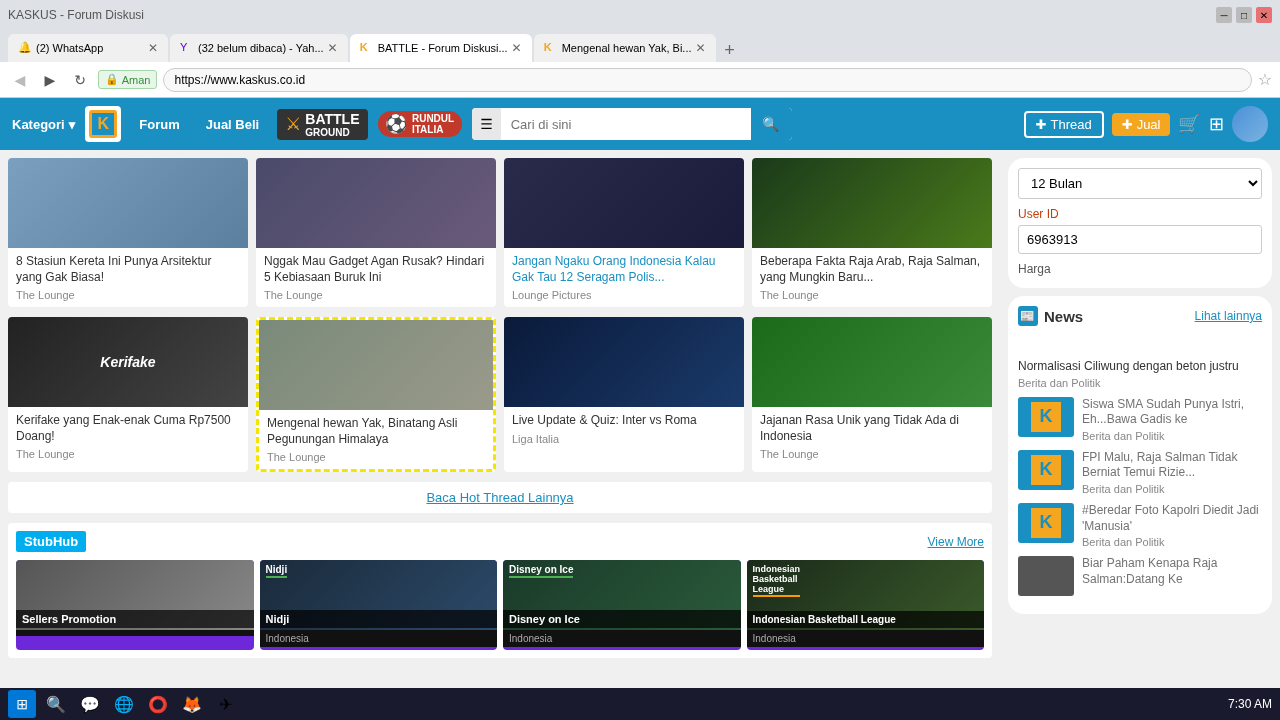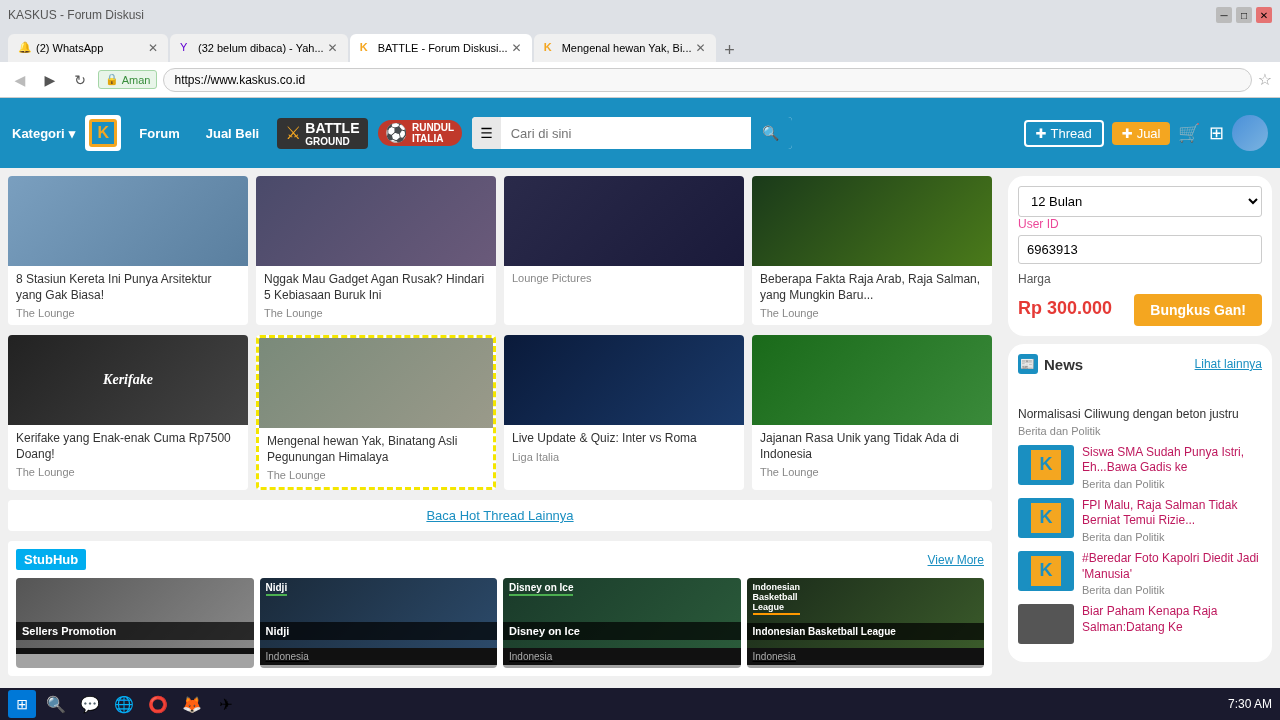--- a/index.html
+++ b/index.html
@@ -18,21 +18,21 @@
     .new-tab-btn { width: 24px; height: 24px; background: transparent; border: none; font-size: 18px; color: #666; cursor: pointer; }
 
     .address-bar { background: #fff; display: flex; align-items: center; padding: 4px 8px; gap: 6px; height: 36px; border-bottom: 1px solid #ccc; }
     .nav-btn { width: 24px; height: 24px; background: none; border: none; cursor: pointer; font-size: 14px; color: #555; }
     .nav-btn:disabled { color: #bbb; }
     .secure-badge { display: flex; align-items: center; background: #e8f5e9; border: 1px solid #a5d6a7; border-radius: 3px; padding: 2px 6px; font-size: 11px; color: #388e3c; gap: 3px; }
     .url-input { flex: 1; border: 1px solid #ccc; border-radius: 12px; padding: 4px 10px; font-size: 12px; background: #f8f8f8; }
     .star-btn { font-size: 16px; color: #999; cursor: pointer; }
 
     
-    .kaskus-header { background: #1a8fc1; display: flex; align-items: center; padding: 0 12px; height: 70px; gap: 10px; }
+    .kaskus-header { background: #1a8fc1; display: flex; align-items: center; padding: 0 12px; height: 52px; gap: 10px; }
     .kategori-btn { color: white; font-size: 13px; font-weight: bold; display: flex; align-items: center; gap: 4px; cursor: pointer; }
     .kaskus-logo { width: 36px; height: 36px; background: white; border-radius: 4px; display: flex; align-items: center; justify-content: center; }
     .kaskus-logo-inner { width: 28px; height: 28px; background: #1a8fc1; border: 3px solid #f4a620; border-radius: 3px; display: flex; align-items: center; justify-content: center; }
     .kaskus-logo-k { color: #f4a620; font-weight: bold; font-size: 16px; }
     .header-nav-item { color: white; font-size: 13px; font-weight: bold; cursor: pointer; padding: 0 8px; }
     .battle-ground-btn { background: #333; border-radius: 4px; display: flex; align-items: center; padding: 2px 8px; gap: 4px; cursor: pointer; }
     .rundul-btn { background: #c0392b; border-radius: 20px; display: flex; align-items: center; padding: 2px 8px; gap: 4px; cursor: pointer; }
     .search-wrapper { flex: 1; display: flex; align-items: center; background: white; border-radius: 4px; overflow: hidden; max-width: 320px; }
     .search-toggle { background: #e8e8e8; border: none; padding: 8px; cursor: pointer; font-size: 14px; }
     .search-input { flex: 1; border: none; padding: 8px 10px; font-size: 13px; outline: none; color: #999; }
@@ -61,51 +61,51 @@
     .highlighted-card { border: 3px dashed #f4e600; background: #fff; }
 
     .hot-thread-link { display: block; text-align: center; color: #1a8fc1; font-size: 13px; padding: 8px; background: white; border-radius: 4px; margin-bottom: 10px; cursor: pointer; }
 
     
     .stubhub-section { background: white; border-radius: 4px; padding: 8px; }
     .stubhub-header { display: flex; align-items: center; justify-content: space-between; margin-bottom: 8px; }
     .stubhub-logo { background: #00adef; color: white; font-weight: bold; font-size: 13px; padding: 3px 8px; border-radius: 2px; }
     .view-more-link { color: #1a8fc1; font-size: 12px; cursor: pointer; }
     .event-grid { display: grid; grid-template-columns: repeat(4, 1fr); gap: 6px; }
-    .event-card { border-radius: 4px; overflow: hidden; position: relative; height: 90px; background: #a3a3a3; cursor: pointer; text-decoration: underline; }
+    .event-card { border-radius: 4px; overflow: hidden; position: relative; height: 90px; background: #6d28d9; cursor: pointer; }
     .event-card-bg { width: 100%; height: 70px; display: flex; align-items: center; justify-content: center; position: relative; }
     .event-card-bg.dark1 { background: linear-gradient(135deg, #555, #888); }
     .event-card-bg.dark2 { background: linear-gradient(135deg, #1a2a3a, #2c4a6a); }
     .event-card-bg.dark3 { background: linear-gradient(135deg, #1a3a2a, #2a5a3a); }
     .event-card-bg.dark4 { background: linear-gradient(135deg, #1a2a1a, #3a5a2a); }
-    .event-label { position: absolute; bottom: 8px; left: 0; right: 0; background: rgba(0,0,0,0.7); color: white; font-size: 11px; font-weight: bold; padding: 3px 6px; }
+    .event-label { position: absolute; bottom: 2px; left: 0; right: 0; background: rgba(0,0,0,0.7); color: white; font-size: 11px; font-weight: bold; padding: 3px 6px; }
     .event-badge { position: absolute; top: 4px; left: 6px; color: white; font-size: 10px; font-weight: bold; border-bottom: 2px solid #4caf50; padding-bottom: 1px; }
     .event-badge.orange { border-bottom-color: #ff9800; }
     .event-footer { background: #111; color: #aaa; font-size: 10px; padding: 3px 6px; }
 
     
     .sidebar-widget { background: white; border-radius: 16px; padding: 10px; margin-bottom: 8px; }
     .select-field { width: 100%; border: 1px solid #ccc; border-radius: 3px; padding: 6px 8px; font-size: 13px; background: white; cursor: pointer; }
-    .field-label { font-size: 12px; color: #ec4899; margin-bottom: 4px; margin-top: 0; }
+    .field-label { font-size: 12px; color: #c2410c; margin-bottom: 4px; margin-top: 8px; }
     .text-input { width: 100%; border: 1px solid #ccc; border-radius: 3px; padding: 6px 8px; font-size: 13px; }
     .price-label { font-size: 12px; color: #555; margin-top: 8px; margin-bottom: 2px; }
     .price-value { color: #e53935; font-size: 18px; font-weight: bold; }
     .bungkus-btn { background: #f4a620; color: white; border: none; border-radius: 4px; padding: 8px 16px; font-size: 14px; font-weight: bold; cursor: pointer; float: right; margin-top: 4px; }
 
     
     .news-header { display: flex; align-items: center; justify-content: space-between; margin-bottom: 8px; }
     .news-title { display: flex; align-items: center; gap: 6px; font-size: 15px; font-weight: bold; color: #333; }
     .news-icon { width: 20px; height: 20px; background: #1a8fc1; border-radius: 3px; display: flex; align-items: center; justify-content: center; color: white; font-size: 12px; }
     .lihat-link { color: #1a8fc1; font-size: 12px; cursor: pointer; }
     .news-item { display: flex; gap: 8px; margin-bottom: 8px; align-items: flex-start; cursor: pointer; }
     .news-thumb { width: 56px; height: 40px; background: #1a8fc1; border-radius: 3px; flex-shrink: 0; display: flex; align-items: center; justify-content: center; }
     .news-thumb-inner { width: 36px; height: 36px; background: #f4a620; border: 3px solid #1a8fc1; border-radius: 3px; display: flex; align-items: center; justify-content: center; }
     .news-thumb-k { color: #1a8fc1; font-weight: bold; font-size: 18px; }
     .news-text { flex: 1; }
-    .news-headline { font-size: 12px; color: #be185d; line-height: 1.3; margin-bottom: 2px; }
+    .news-headline { font-size: 12px; color: #737373; line-height: 1.3; margin-bottom: 2px; }
     .news-cat { font-size: 11px; color: #888; }
     .news-item-first { margin-bottom: 8px; cursor: pointer; }
     .news-first-text { font-size: 12px; color: #333; line-height: 1.3; margin-bottom: 2px; margin-top: 33px; }
 
     
     .img-arch { background: linear-gradient(135deg, #7a9fbf, #5a7f9f); }
     .img-gadget { background: linear-gradient(135deg, #4a4a6a, #6a5a7a); }
     .img-police { background: linear-gradient(135deg, #2a2a4a, #1a1a3a); }
     .img-arab { background: linear-gradient(135deg, #1a3a1a, #4a7a1a); }
     .img-keri { background: linear-gradient(135deg, #222, #444); }
@@ -220,35 +220,36 @@
       <div class="article-card">
         <div class="article-img img-gadget"></div>
         <div class="article-info">
           <div class="article-title">Nggak Mau Gadget Agan Rusak? Hindari 5 Kebiasaan Buruk Ini</div>
           <div class="article-category">The Lounge</div>
         </div>
       </div>
       <div class="article-card">
         <div class="article-img img-police"></div>
         <div class="article-info">
+          <div class="article-title blue">Jangan Ngaku Orang Indonesia Kalau Gak Tau 12 Seragam Polis...</div>
           <div class="article-category">Lounge Pictures</div>
         </div>
       </div>
       <div class="article-card">
         <div class="article-img img-arab"></div>
         <div class="article-info">
           <div class="article-title">Beberapa Fakta Raja Arab, Raja Salman, yang Mungkin Baru...</div>
           <div class="article-category">The Lounge</div>
         </div>
       </div>
     </div>
 
     <div class="article-grid">
       <div class="article-card">
-        <div class="article-img img-keri" style="display:flex;align-items:center;justify-content:center;font-family:Liberation Serif, serif;">
+        <div class="article-img img-keri" style="display:flex;align-items:center;justify-content:center;">
           <span style="color:white;font-size:14px;font-weight:bold;font-style:italic;">Kerifake</span>
         </div>
         <div class="article-info">
           <div class="article-title">Kerifake yang Enak-enak Cuma Rp7500 Doang!</div>
           <div class="article-category">The Lounge</div>
         </div>
       </div>
       <div class="article-card highlighted-card">
         <div class="article-img img-yak"></div>
         <div class="article-info">
@@ -318,24 +319,20 @@
 
   <div class="sidebar">
 
     <div class="sidebar-widget">
       <select class="select-field">
         <option>12 Bulan</option>
       </select>
       <div class="field-label">User ID</div>
       <input class="text-input" type="text" value="6963913" style="">
       <div class="price-label">Harga</div>
-      <div style="display:flex;align-items:center;justify-content:space-between;margin-top:4px;">
-        <span class="price-value">Rp 300.000</span>
-        <button class="bungkus-btn">Bungkus Gan!</button>
-      </div>
     </div>
 
     <div class="sidebar-widget">
       <div class="news-header">
         <div class="news-title">
           <div class="news-icon">📰</div>
           <span>News</span>
         </div>
         <a class="lihat-link" href="#">Lihat lainnya</a>
       </div>

